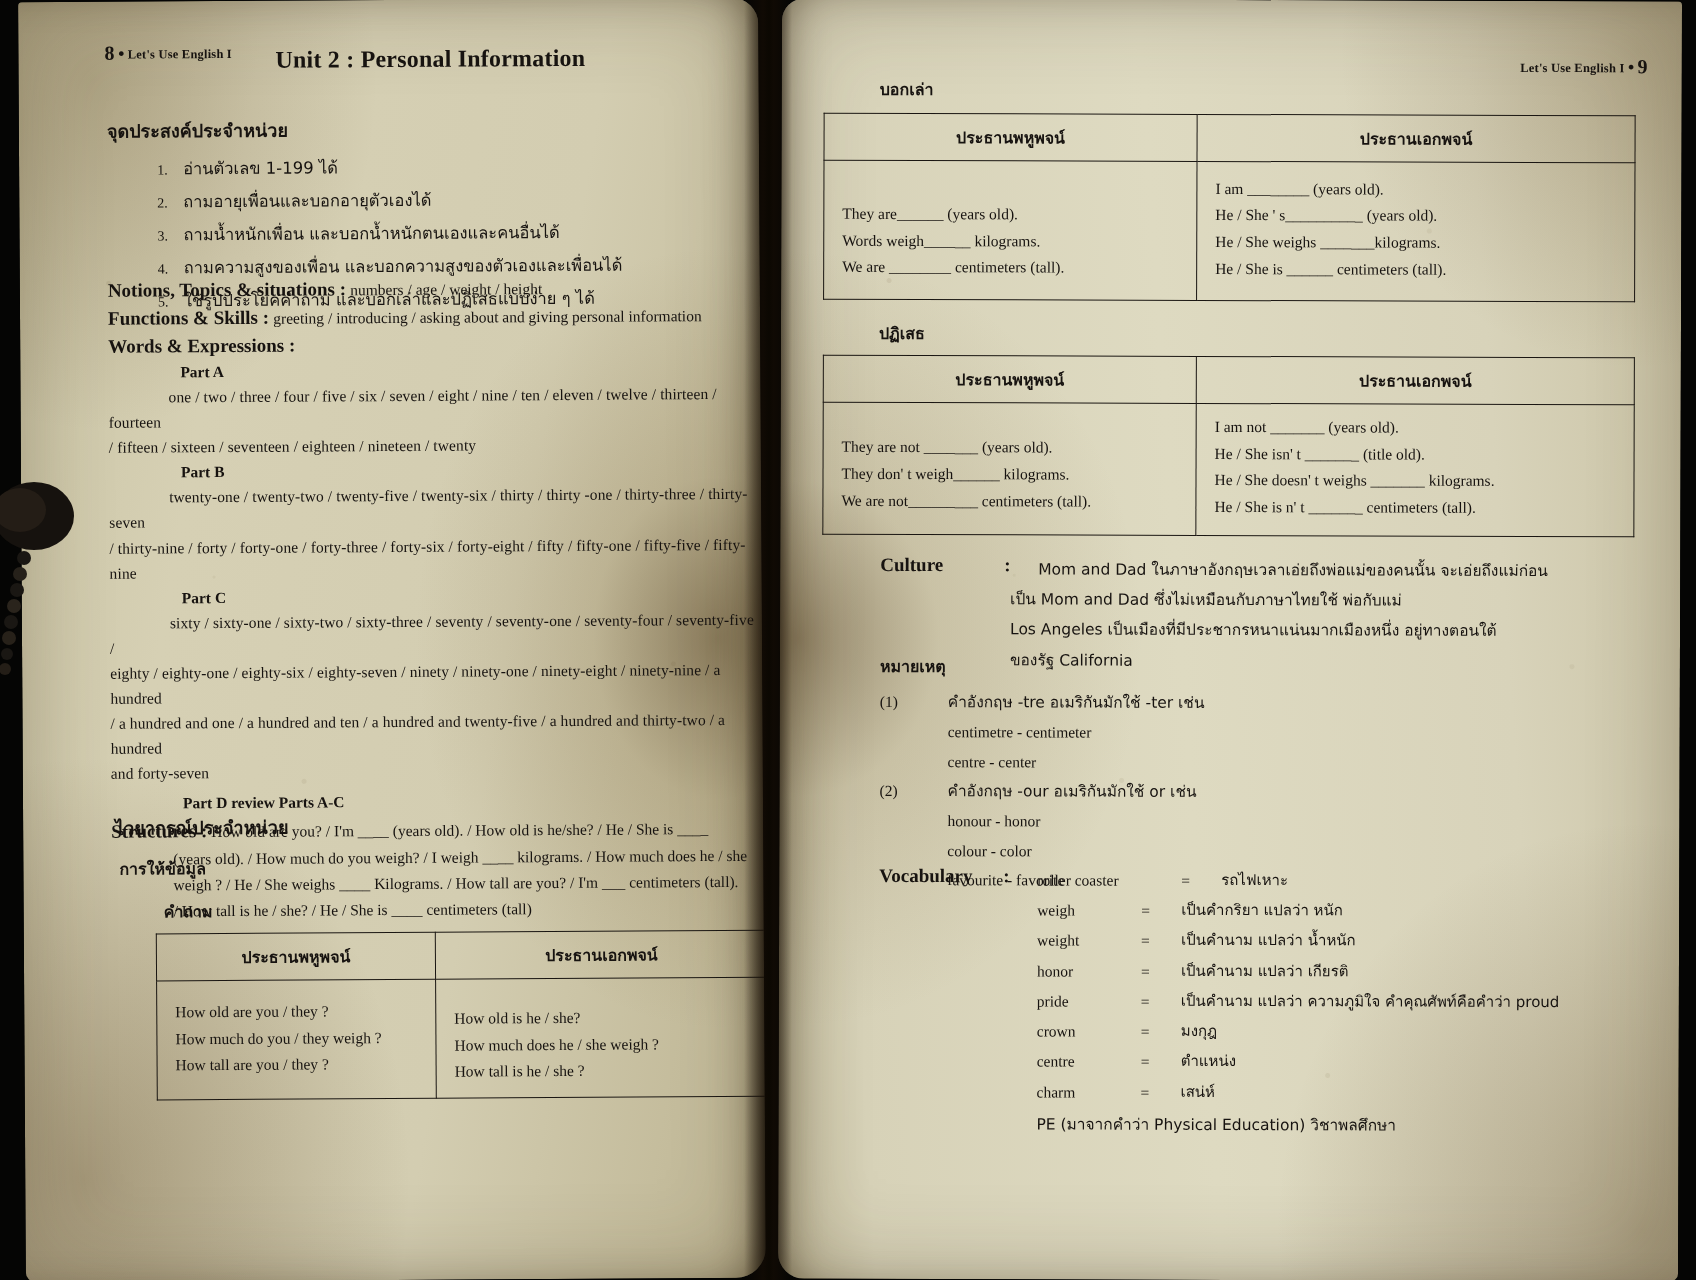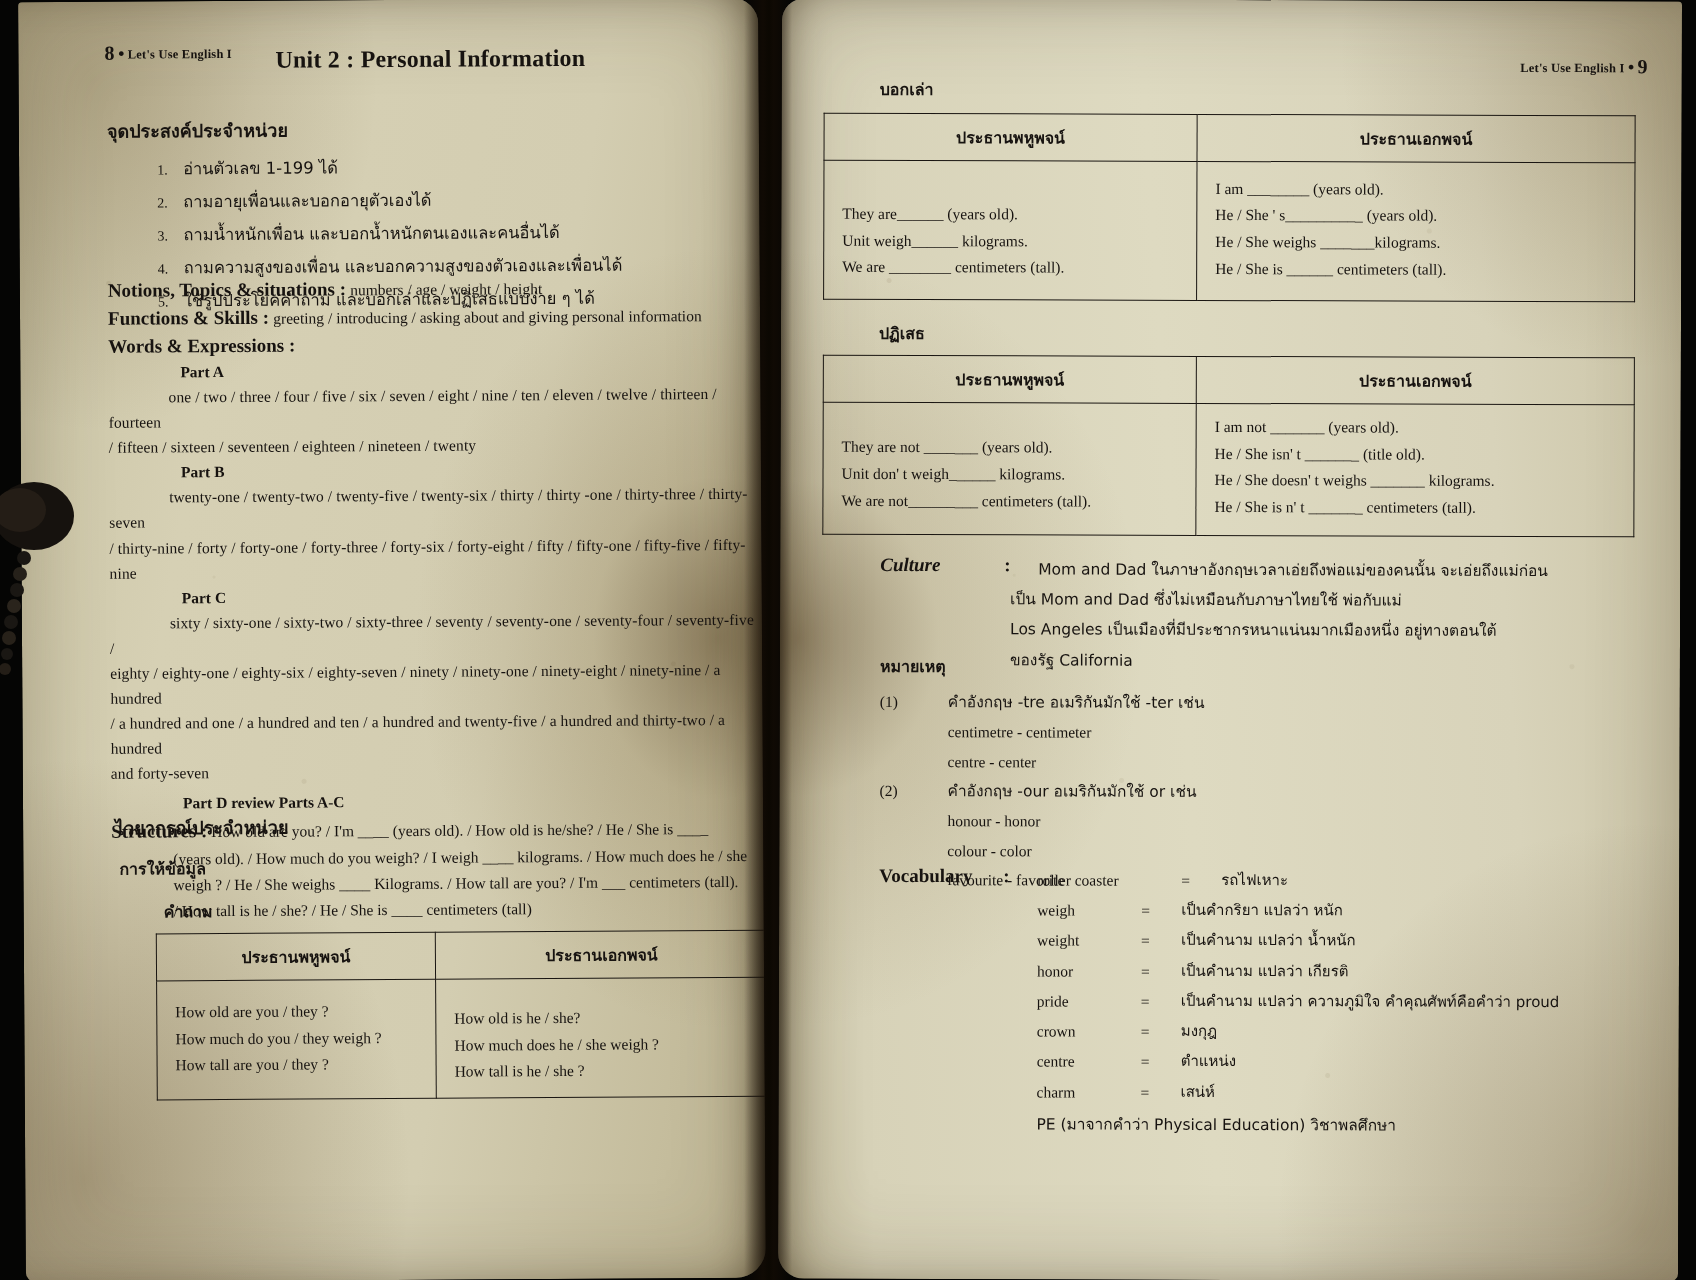--- a/index.html
+++ b/index.html
@@ -215,21 +215,21 @@
       <div style="position:absolute;left:98px;top:78px;" class="sec-thai-sub">บอกเล่า</div>
       <table class="gt" style="position:absolute;left:42px;top:114px;width:812px;">
         <tbody>
             <tr>
           <th style="width:372px;">ประธานพหูพจน์</th>
           <th>ประธานเอกพจน์</th>
         </tr>
         <tr>
           <td style="padding-top:40px;padding-bottom:18px;">
             <span class="ln">They are______ (years old).</span>
-            <span class="ln">Unit weigh______ kilograms.</span>
+            <span class="ln">Words weigh______ kilograms.</span>
             <span class="ln">We are ________ centimeters (tall).</span>
           </td>
           <td style="padding-top:10px;padding-bottom:14px;">
             <span class="ln">I am ________ (years old).</span>
             <span class="ln">He / She ' s__________ (years old).</span>
             <span class="ln">He / She weighs _______kilograms.</span>
             <span class="ln">He / She is ______ centimeters (tall).</span>
           </td>
         </tr>
       </tbody>
@@ -238,36 +238,36 @@
       <div style="position:absolute;left:98px;top:322px;" class="sec-thai-sub">ปฏิเสธ</div>
       <table class="gt" style="position:absolute;left:42px;top:356px;width:812px;">
         <tbody>
             <tr>
           <th style="width:372px;">ประธานพหูพจน์</th>
           <th>ประธานเอกพจน์</th>
         </tr>
         <tr>
           <td style="padding-top:30px;padding-bottom:18px;">
             <span class="ln">They are not _______ (years old).</span>
-            <span class="ln">Unit don' t weigh______ kilograms.</span>
+            <span class="ln">They don' t weigh______ kilograms.</span>
             <span class="ln">We are not_________ centimeters (tall).</span>
           </td>
           <td style="padding-top:10px;padding-bottom:14px;">
             <span class="ln">I am not _______ (years old).</span>
             <span class="ln">He / She isn' t _______ (title old).</span>
             <span class="ln">He / She doesn' t weighs _______ kilograms.</span>
             <span class="ln">He / She is n' t _______ centimeters (tall).</span>
           </td>
         </tr>
       </tbody>
         </table>
 
       <div style="position:absolute;left:100px;top:555px;width:760px;">
         <div style="display:flex;">
-          <div class="culture-lbl" style="width:124px;font-style:italic;">Culture</div>
+          <div class="culture-lbl" style="width:124px;">Culture</div>
           <div class="culture-lbl" style="width:34px;">:</div>
           <div style="flex:1;">
             <div class="thai-line">Mom and Dad ในภาษาอังกฤษเวลาเอ่ยถึงพ่อแม่ของคนนั้น จะเอ่ยถึงแม่ก่อน</div>
           </div>
         </div>
         <div style="margin-left:130px;">
           <div class="thai-line">เป็น Mom and Dad ซึ่งไม่เหมือนกับภาษาไทยใช้  พ่อกับแม่</div>
           <div class="thai-line">Los  Angeles  เป็นเมืองที่มีประชากรหนาแน่นมากเมืองหนึ่ง   อยู่ทางตอนใต้</div>
           <div class="thai-line">ของรัฐ  California</div>
         </div>

